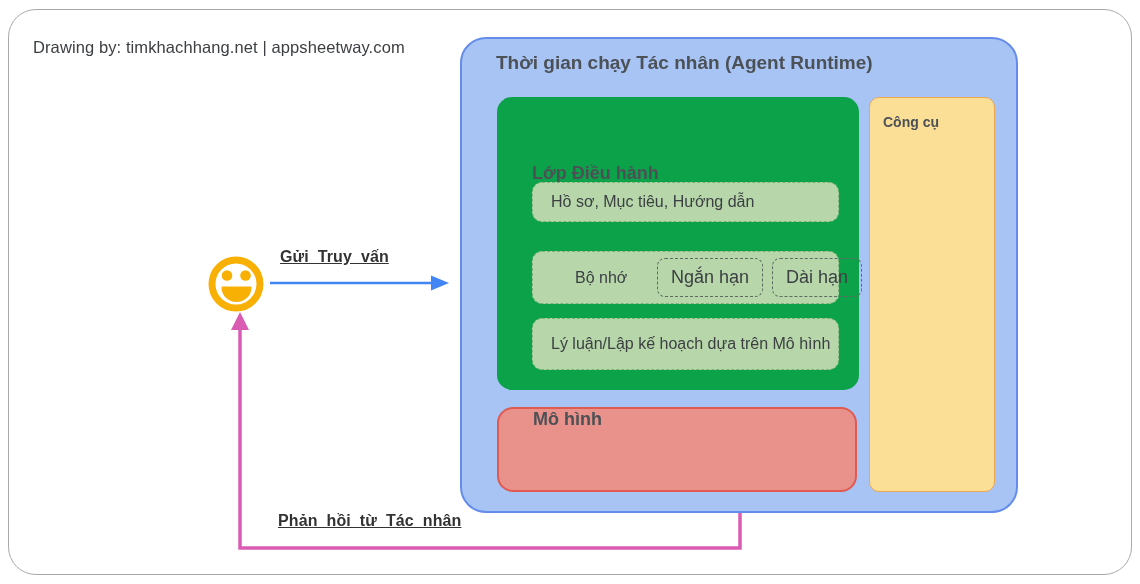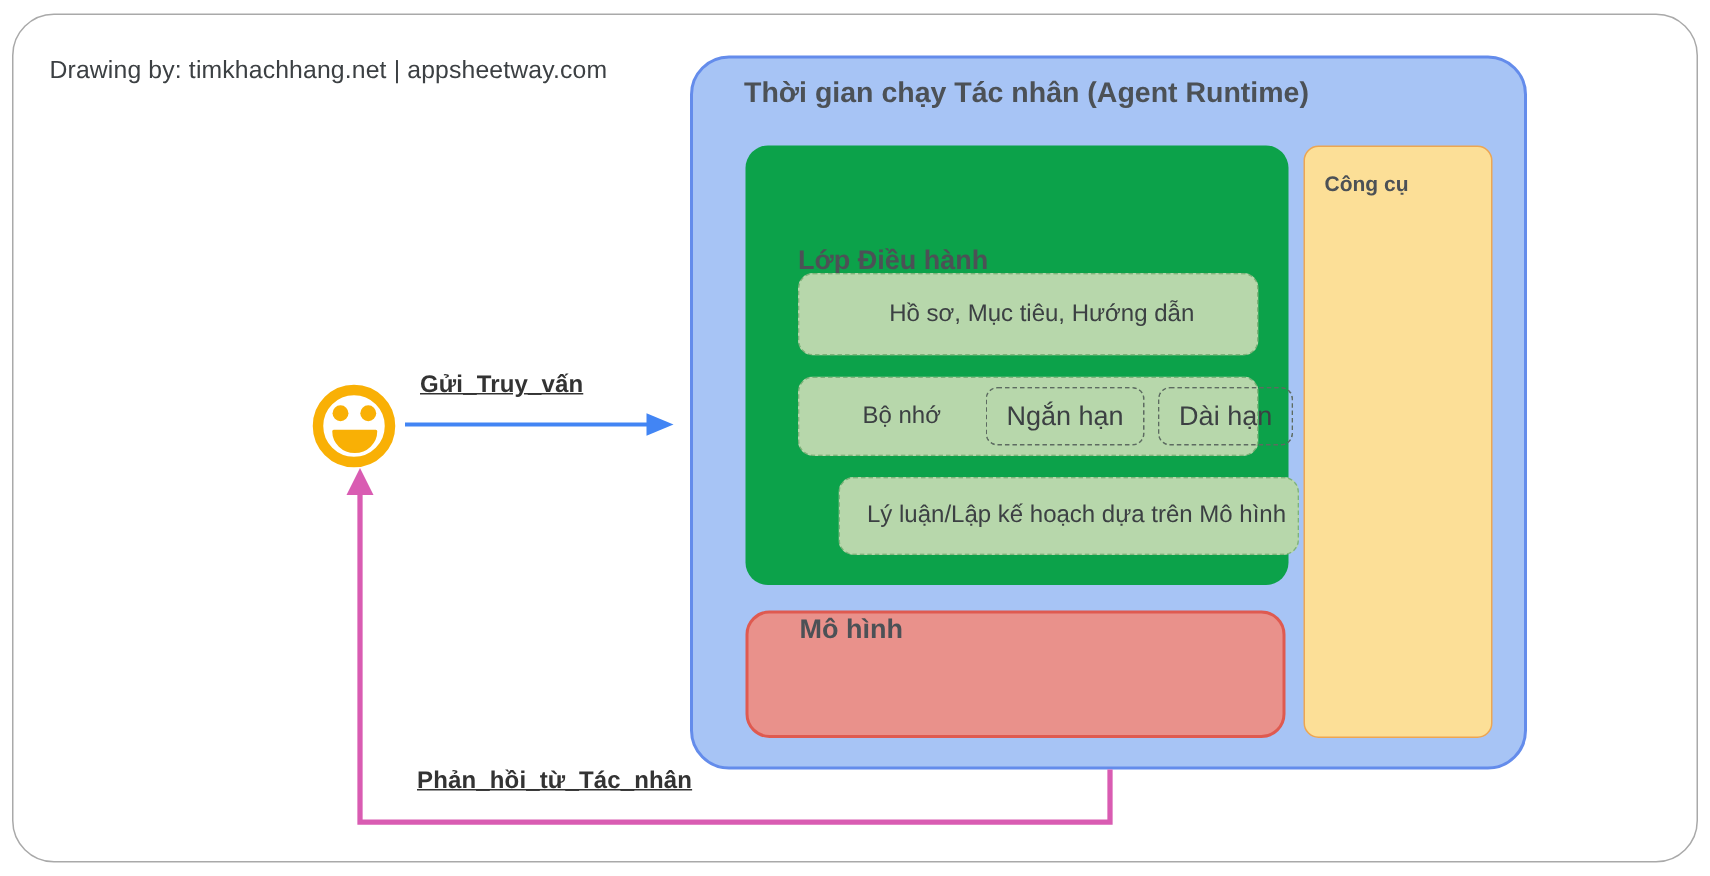--- a/index.html
+++ b/index.html
@@ -37,23 +37,23 @@
     position:absolute;left:35px;top:18px;
     font-size:18px;font-weight:bold;color:var(--heading-text,#4c5156);margin-top:48px;
   }
   .orch-item{
     position:absolute;left:35px;width:307px;box-sizing:border-box;
     background:var(--item-fill,#b7d7ab);
     border:1px dashed var(--item-border,#7fb27a);
     border-radius:10px;display:flex;align-items:center;
     padding-left:18px;font-size:16px;color:var(--body-text,#3c4043);
   }
-  .orch-item.item-1{top:85px;height:55px;justify-content:center;}
+  .orch-item.item-1{top:85px;height:40px;}
   .orch-item.item-2{top:154px;height:53px;padding-right:8px;padding-left:42px;}
-  .orch-item.item-3{top:221px;height:52px;margin-left:27px;}
+  .orch-item.item-3{top:221px;height:52px;}
   .memory-label{width:82px;flex:none;}
   .memory-chip{
     flex:none;border:1.5px dashed var(--chip-border,#5d6b61);
     border-radius:8px;padding:8px 13px;font-size:18px;
     color:var(--body-text,#3c4043);background:transparent;
   }
   .memory-chip + .memory-chip{margin-left:9px;}
   
   .tools-box{
     position:absolute;left:407px;top:58px;width:126px;height:395px;

